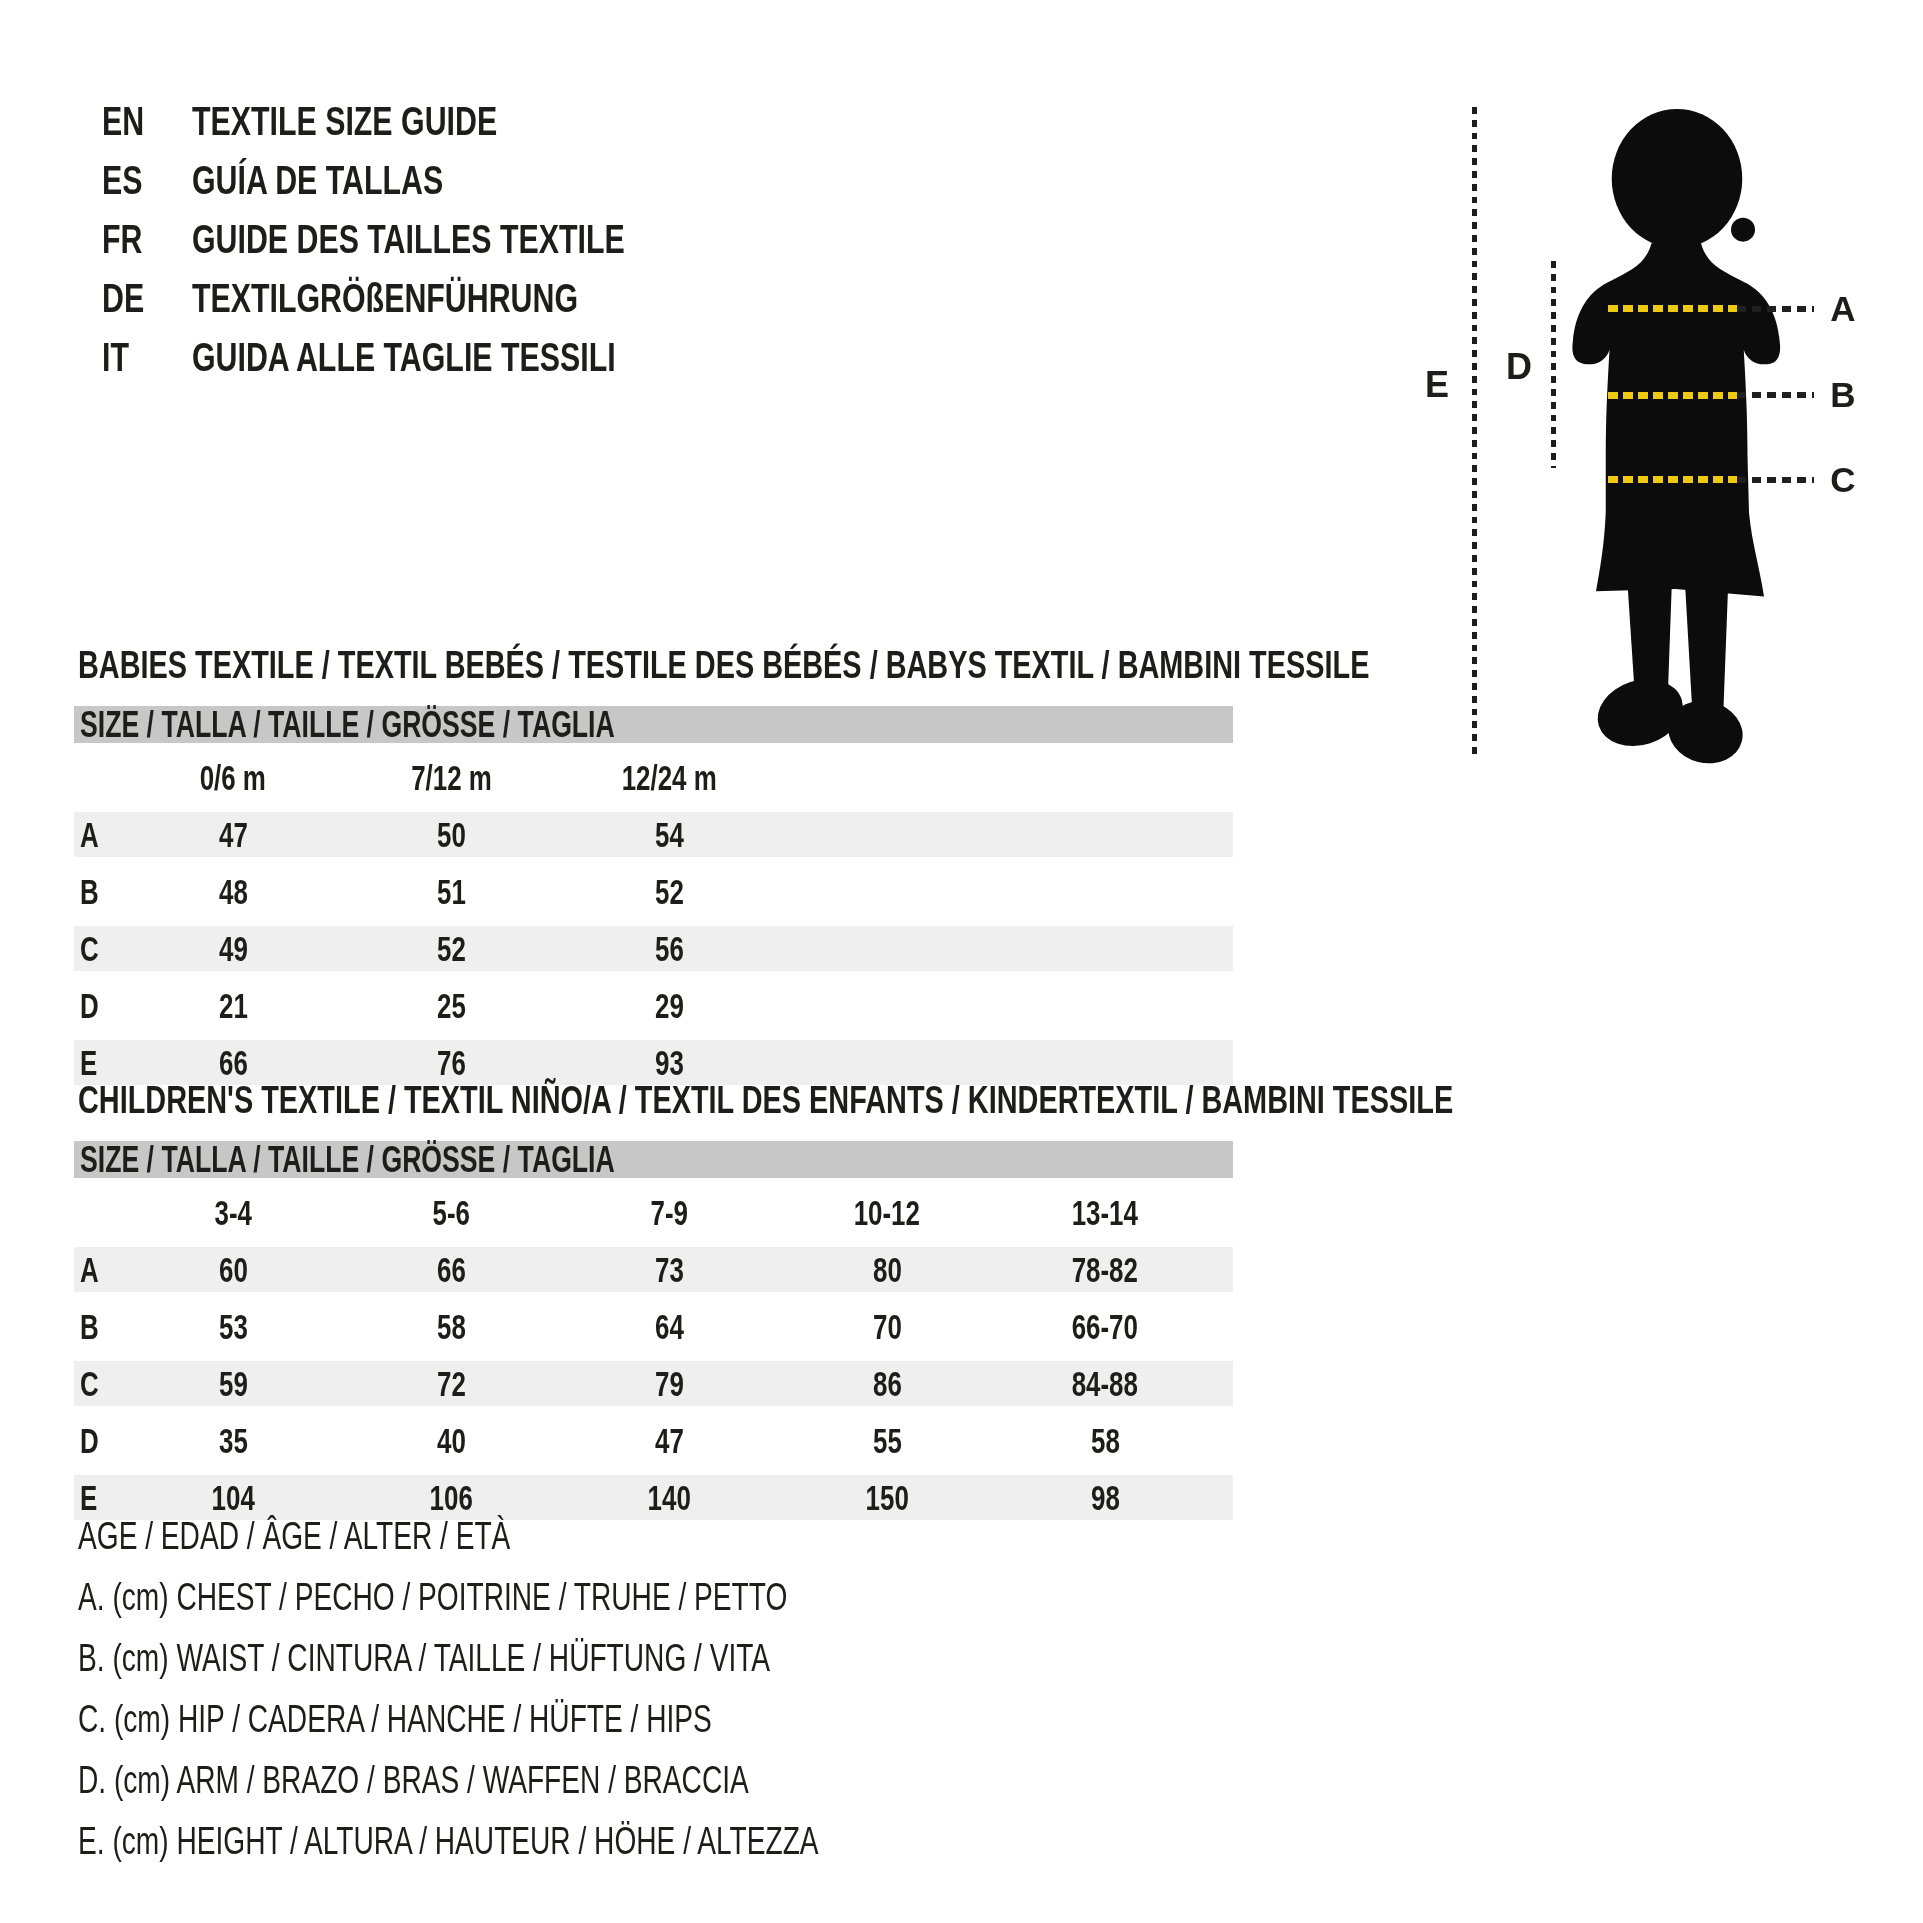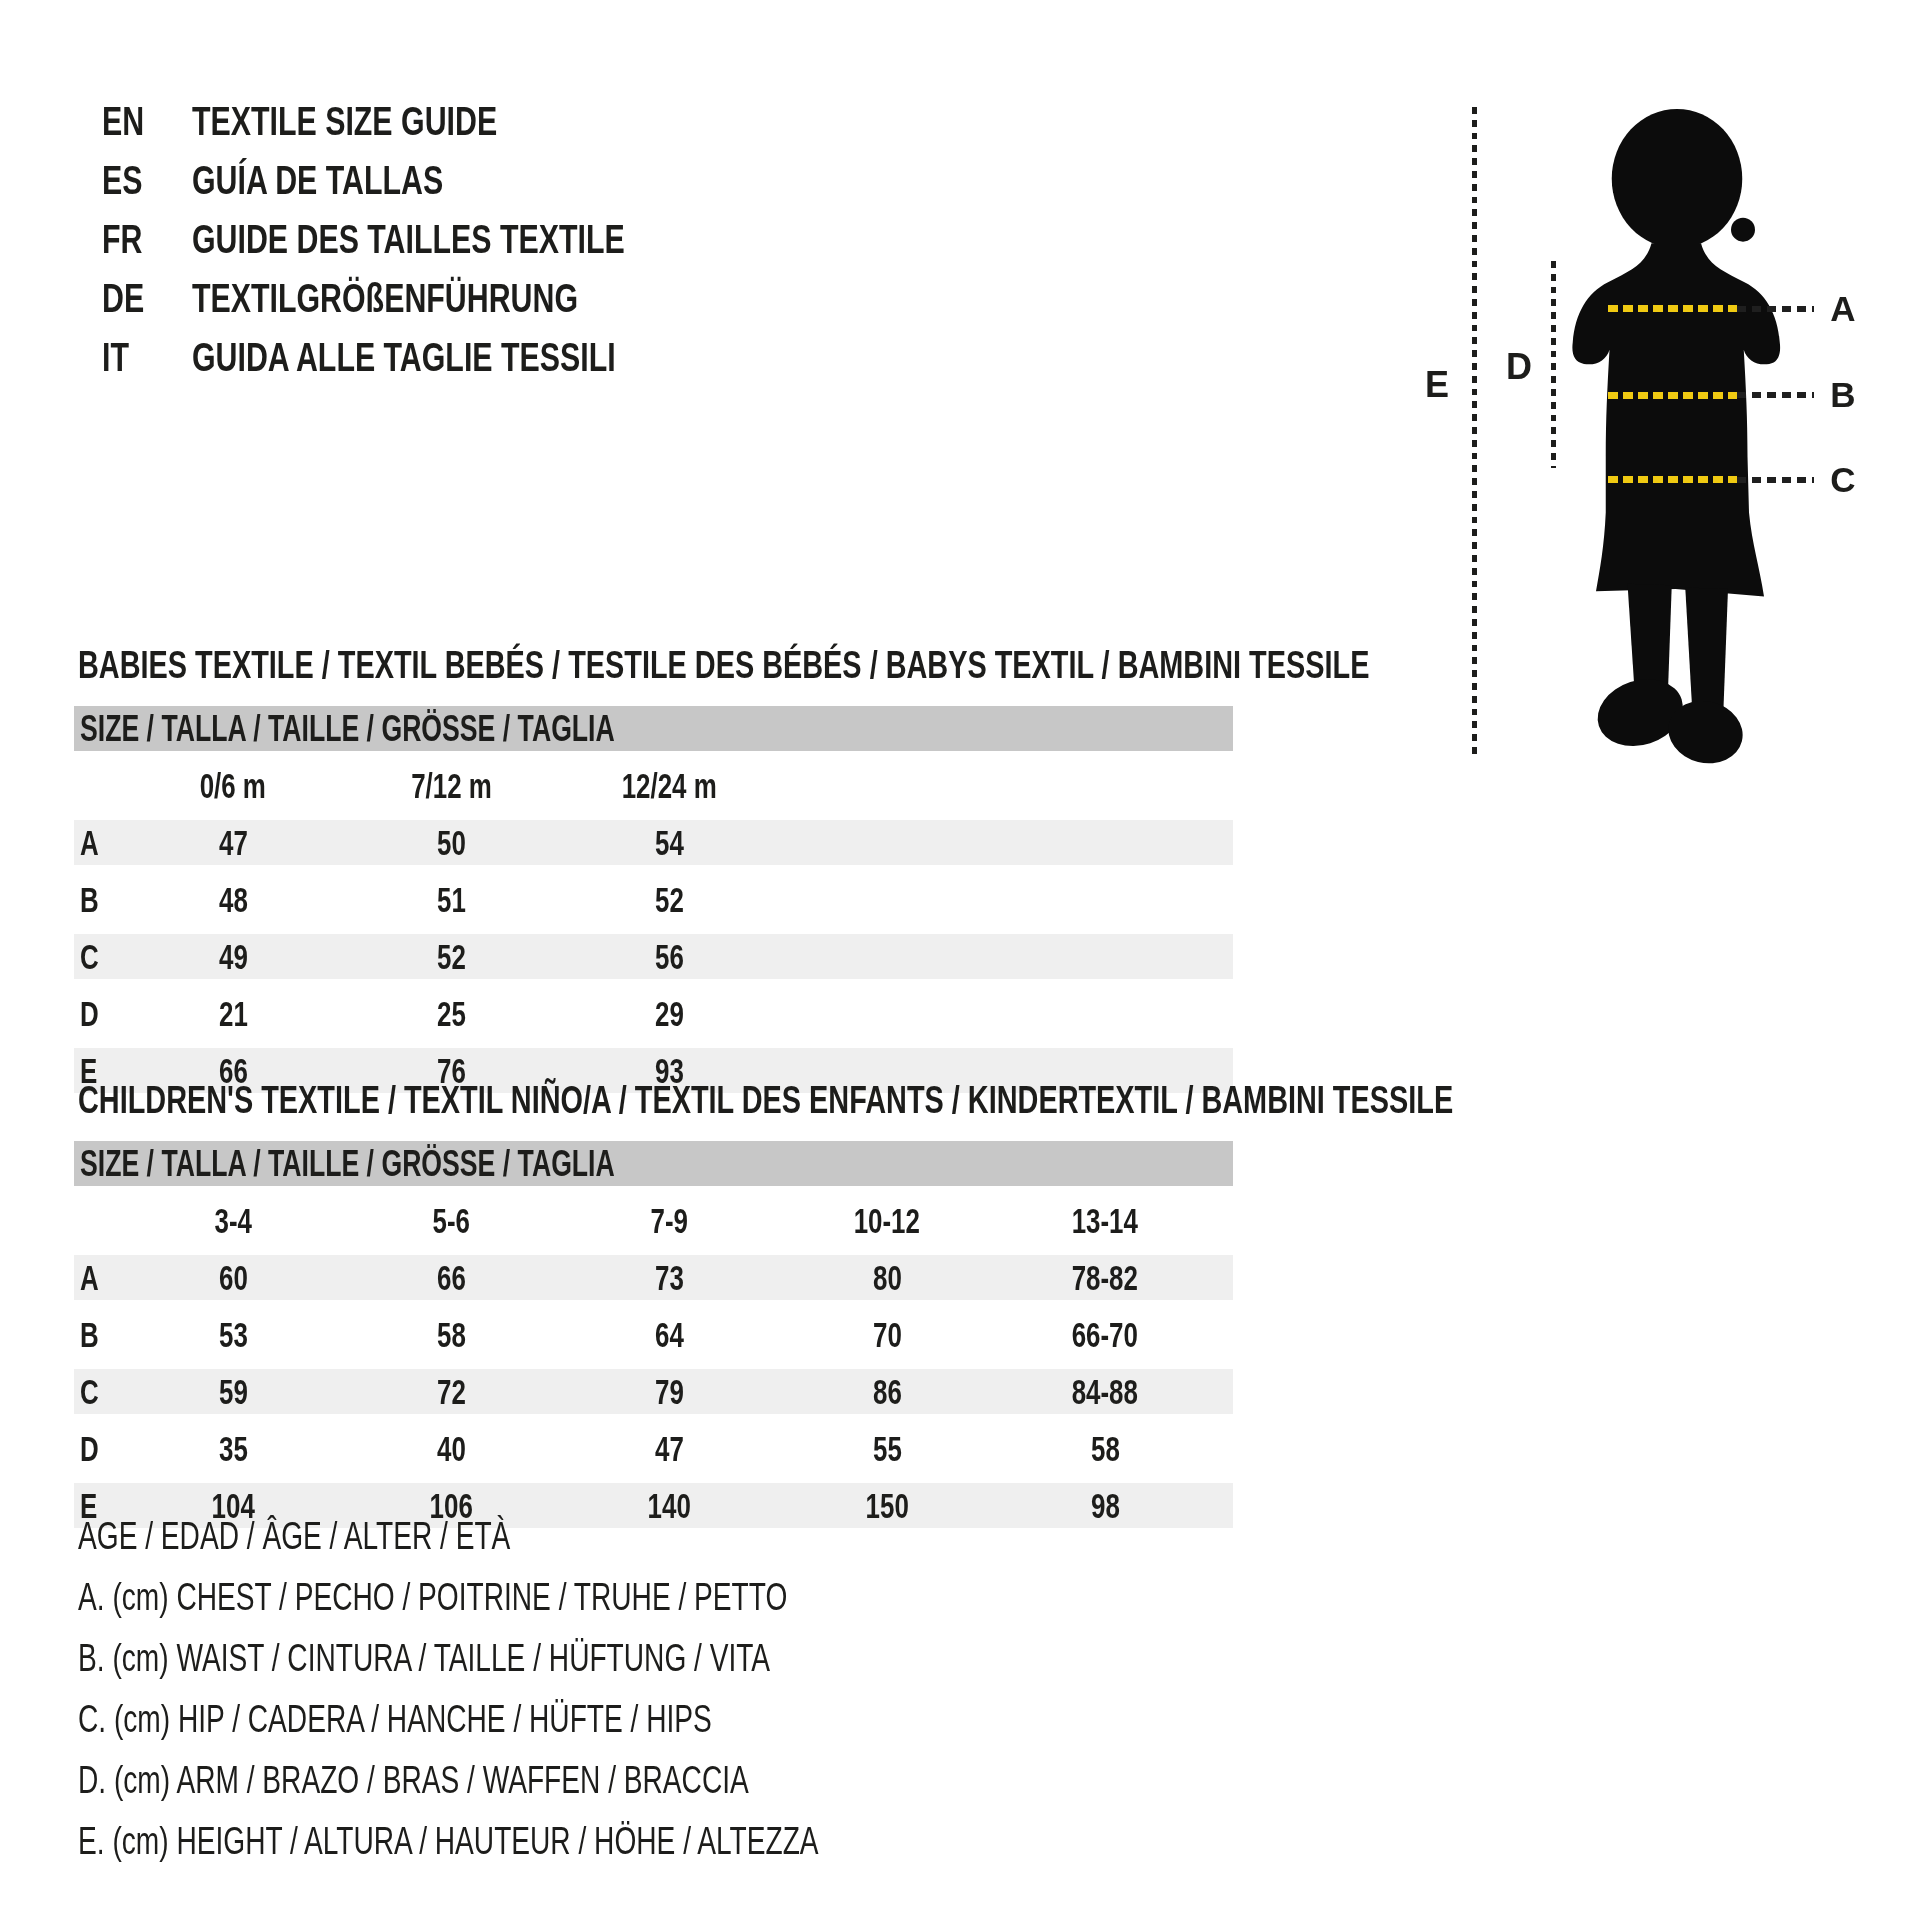--- a/index.html
+++ b/index.html
@@ -29,21 +29,21 @@
     background:repeating-linear-gradient(90deg,#1f1f1f 0 9px,transparent 9px 15px);}
   .measure-letter{position:absolute;left:1822px;width:42px;text-align:center;font-weight:700;font-size:35px;}
   #silhouette{position:absolute;left:1563px;top:103px;}
   #silhouette path,#silhouette ellipse,#silhouette circle{fill:#0c0c0c;}
 
   
   .section-title{position:absolute;left:78px;font-size:39px;font-weight:700;}
 
   
   .tbl{position:absolute;left:74px;width:1159px;}
-  .size-bar{height:45px;background:#c7c7c7;display:flex;align-items:center;font-size:36px;font-weight:700;padding-left:6px;box-sizing:border-box;}
+  .size-bar{height:37px;background:#c7c7c7;display:flex;align-items:center;font-size:36px;font-weight:700;padding-left:6px;box-sizing:border-box;}
   .trow{display:flex;height:45px;align-items:center;font-size:35px;font-weight:700;margin-top:12px;}
   .trow.light{background:#efefef;}
   .c0{width:50px;padding-left:6px;box-sizing:border-box;}
   .cc{width:218px;text-align:center;}
   .cfill{flex:1;}
 
   
   #legend{position:absolute;left:78px;top:1506px;font-size:38px;font-weight:400;line-height:61px;}
 </style>
 </head>

